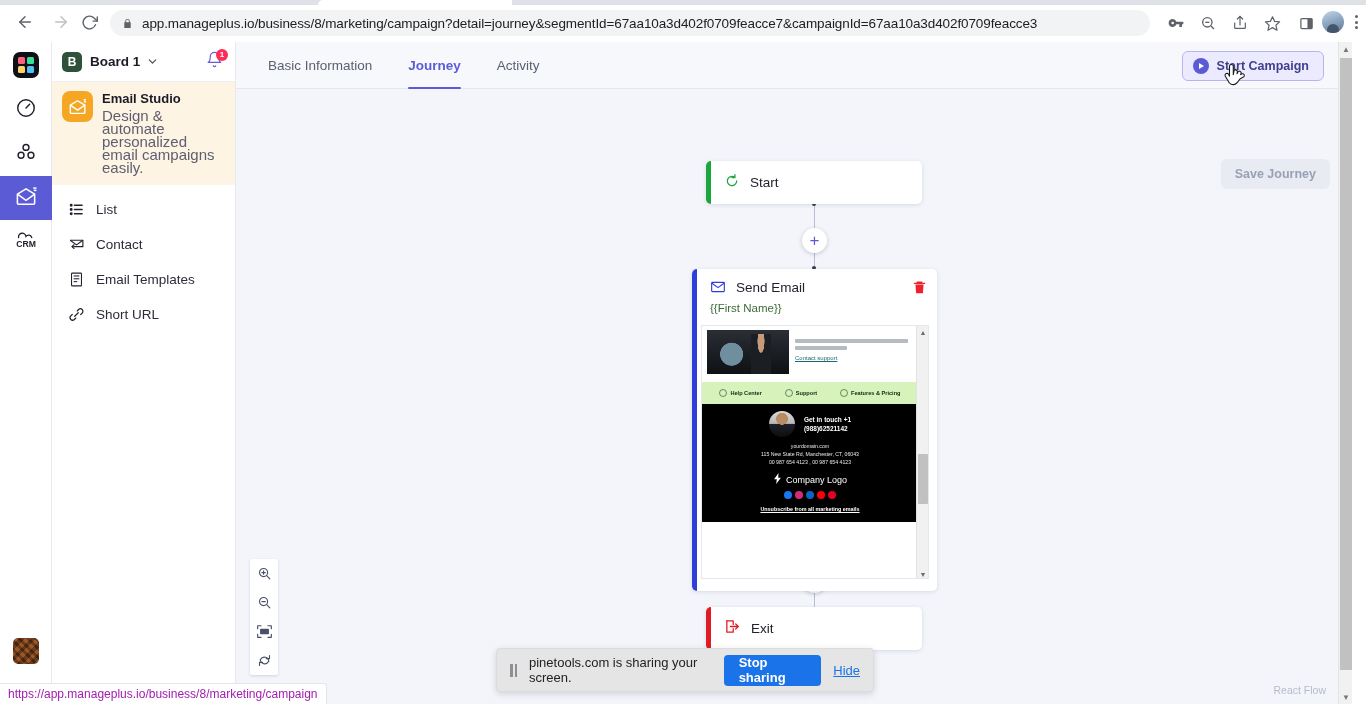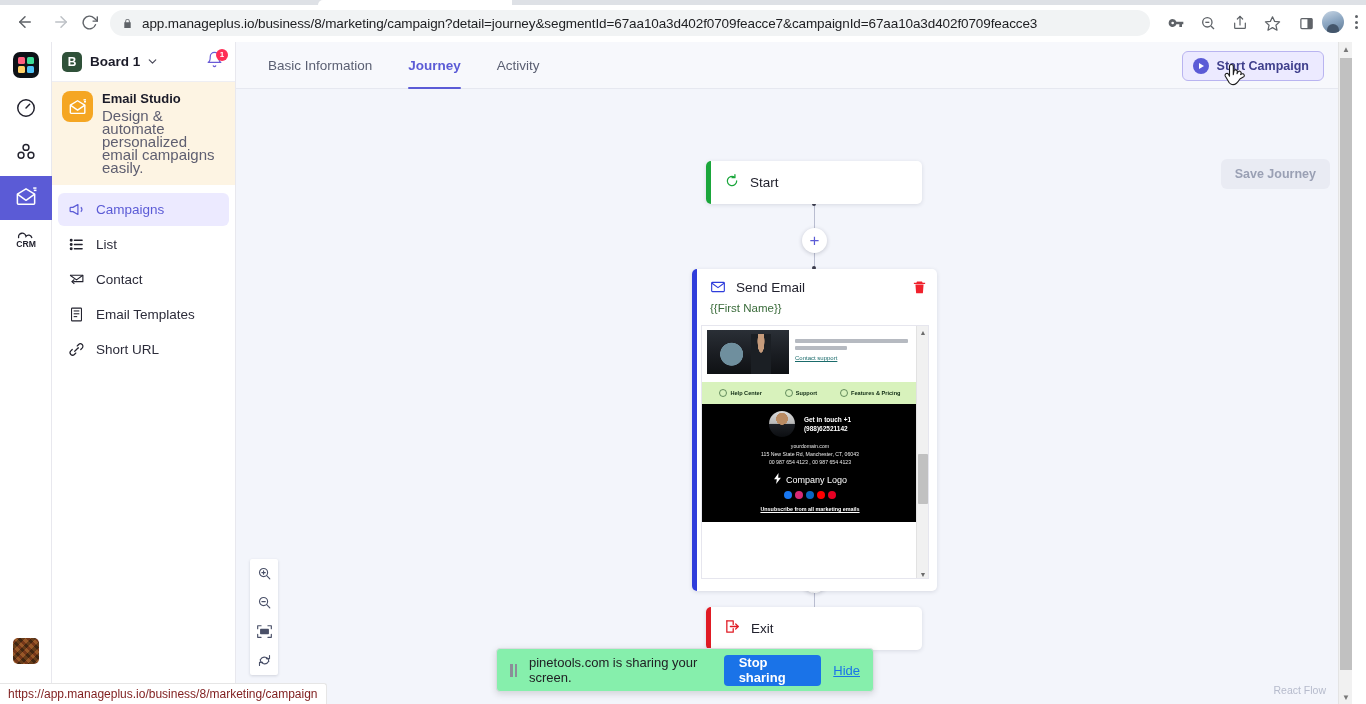--- a/index.html
+++ b/index.html
@@ -323,41 +323,41 @@
   }
   #page-scrollbar .psb-arrow.bottom { position: absolute; bottom: 0; }
   #page-scrollbar .psb-thumb {
     position: absolute; left: 1px; top: 16px; width: 12px; height: 612px;
     background: #c1c1c1;
   }
 
   
   #share-bar {
     position: absolute; left: 496px; top: 648px; width: 378px; height: 44px;
-    background: #86efac; border: 1px solid #dadce0; border-radius: 4px;
+    background: #e5e5e5; border: 1px solid #dadce0; border-radius: 4px;
     box-shadow: 0 2px 7px rgba(0,0,0,.14);
     display: flex; align-items: center; padding: 0 13px; gap: 12px; z-index: 40;
   }
   #share-pause-icon { display: flex; gap: 2px; }
   #share-pause-icon i { display: block; width: 2.5px; height: 13px; background: #8a8f98; }
   #share-text { font-size: 13px; color: #202124; }
   #stop-sharing-button {
     margin-left: auto; height: 31px; padding: 0 15px; border-radius: 4px;
     background: #1a73e8; color: #ffffff; font-size: 13px; font-weight: 600;
     display: flex; align-items: center;
   }
   #hide-share-link { font-size: 13px; color: #1a73e8; text-decoration: underline; }
 
   
   #status-bar {
     position: absolute; left: 0; bottom: 0; height: 21px; max-width: 330px;
     background: #ffffff; border-top: 1px solid #e6e6e6; border-right: 1px solid #e6e6e6;
     border-radius: 0 3px 0 0;
     display: flex; align-items: center; padding: 0 8px; z-index: 60;
-    font-size: 12px; color: #7f1d1d; white-space: nowrap;
+    font-size: 12px; color: #a21caf; white-space: nowrap;
   }
 
   
   #mouse-cursor { position: absolute; left: 1222px; top: 62px; z-index: 70; pointer-events: none; }
 </style>
 </head>
 <body>
 
 <div id="browser-chrome">
   <div id="tabstrip-remnant">
@@ -509,29 +509,20 @@
             <line x1="19.2" y1="5.6" x2="21.6" y2="5.6"></line>
           </svg>
       </div>
       <div>
         <div id="promo-title">Email Studio</div>
         <div id="promo-sub">Design &amp; automate personalized email campaigns easily.</div>
       </div>
     </div>
 
     <div id="nav-list-wrap">
-      <div class="nav-item active">
-        <span class="nav-ico">
-          <svg width="17" height="17" viewBox="0 0 24 24" fill="none" stroke="#5b5bd6" stroke-width="1.7" stroke-linejoin="round">
-              <path d="M3 10v4a1 1 0 0 0 1 1h3l7 4V5L7 9H4a1 1 0 0 0-1 1z"></path>
-              <path d="M18 9a3.5 3.5 0 0 1 0 6"></path>
-            </svg>
-        </span>
-        <span>Campaigns</span>
-      </div>
       <div class="nav-item">
         <span class="nav-ico">
           <svg width="17" height="17" viewBox="0 0 24 24" fill="none" stroke="#22222e" stroke-width="1.8" stroke-linecap="round">
               <line x1="9" y1="6" x2="20" y2="6"></line>
               <line x1="9" y1="12" x2="20" y2="12"></line>
               <line x1="9" y1="18" x2="20" y2="18"></line>
               <circle cx="4.5" cy="6" r="1.2" fill="#22222e"></circle>
               <circle cx="4.5" cy="12" r="1.2" fill="#22222e"></circle>
               <circle cx="4.5" cy="18" r="1.2" fill="#22222e"></circle>
             </svg>

